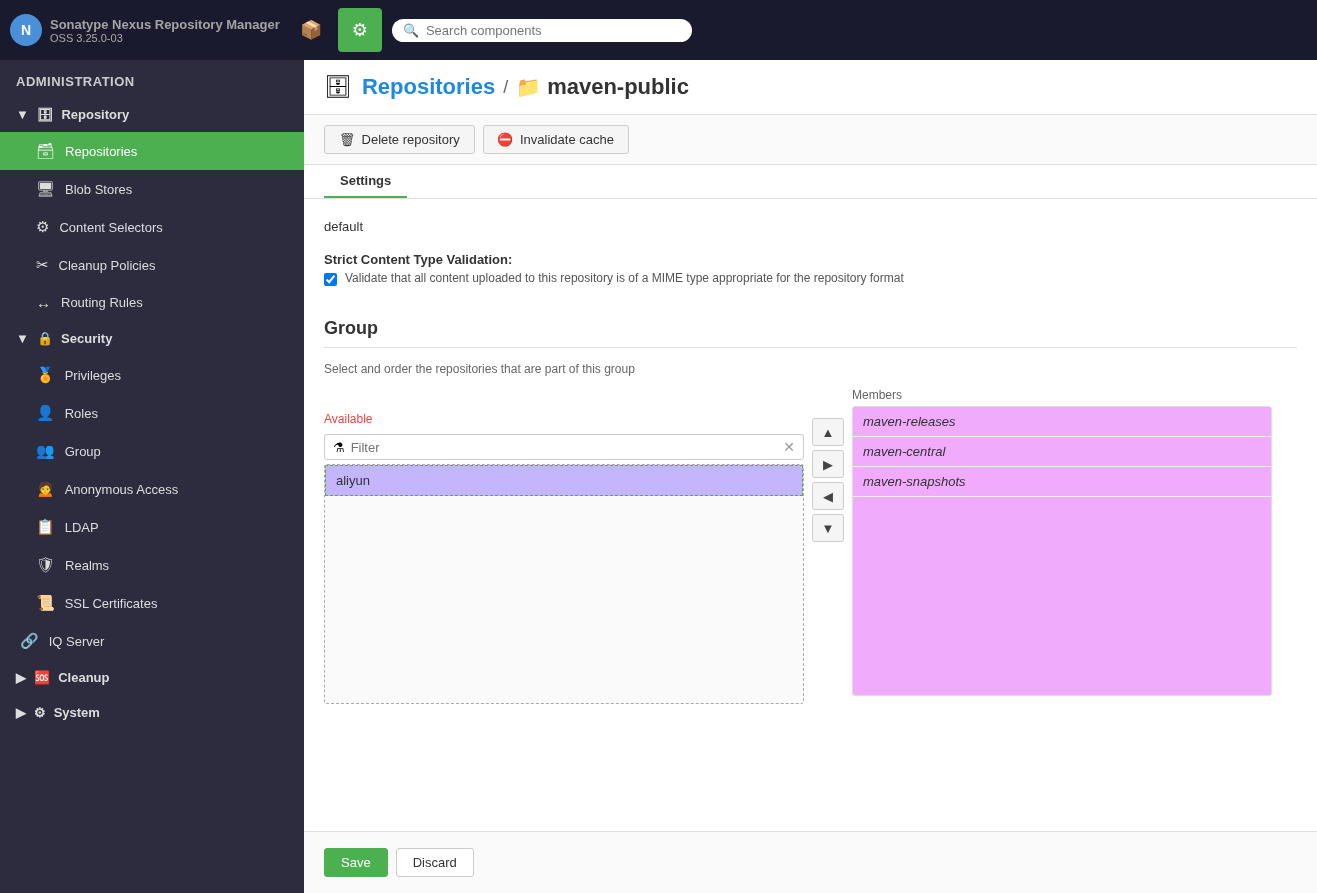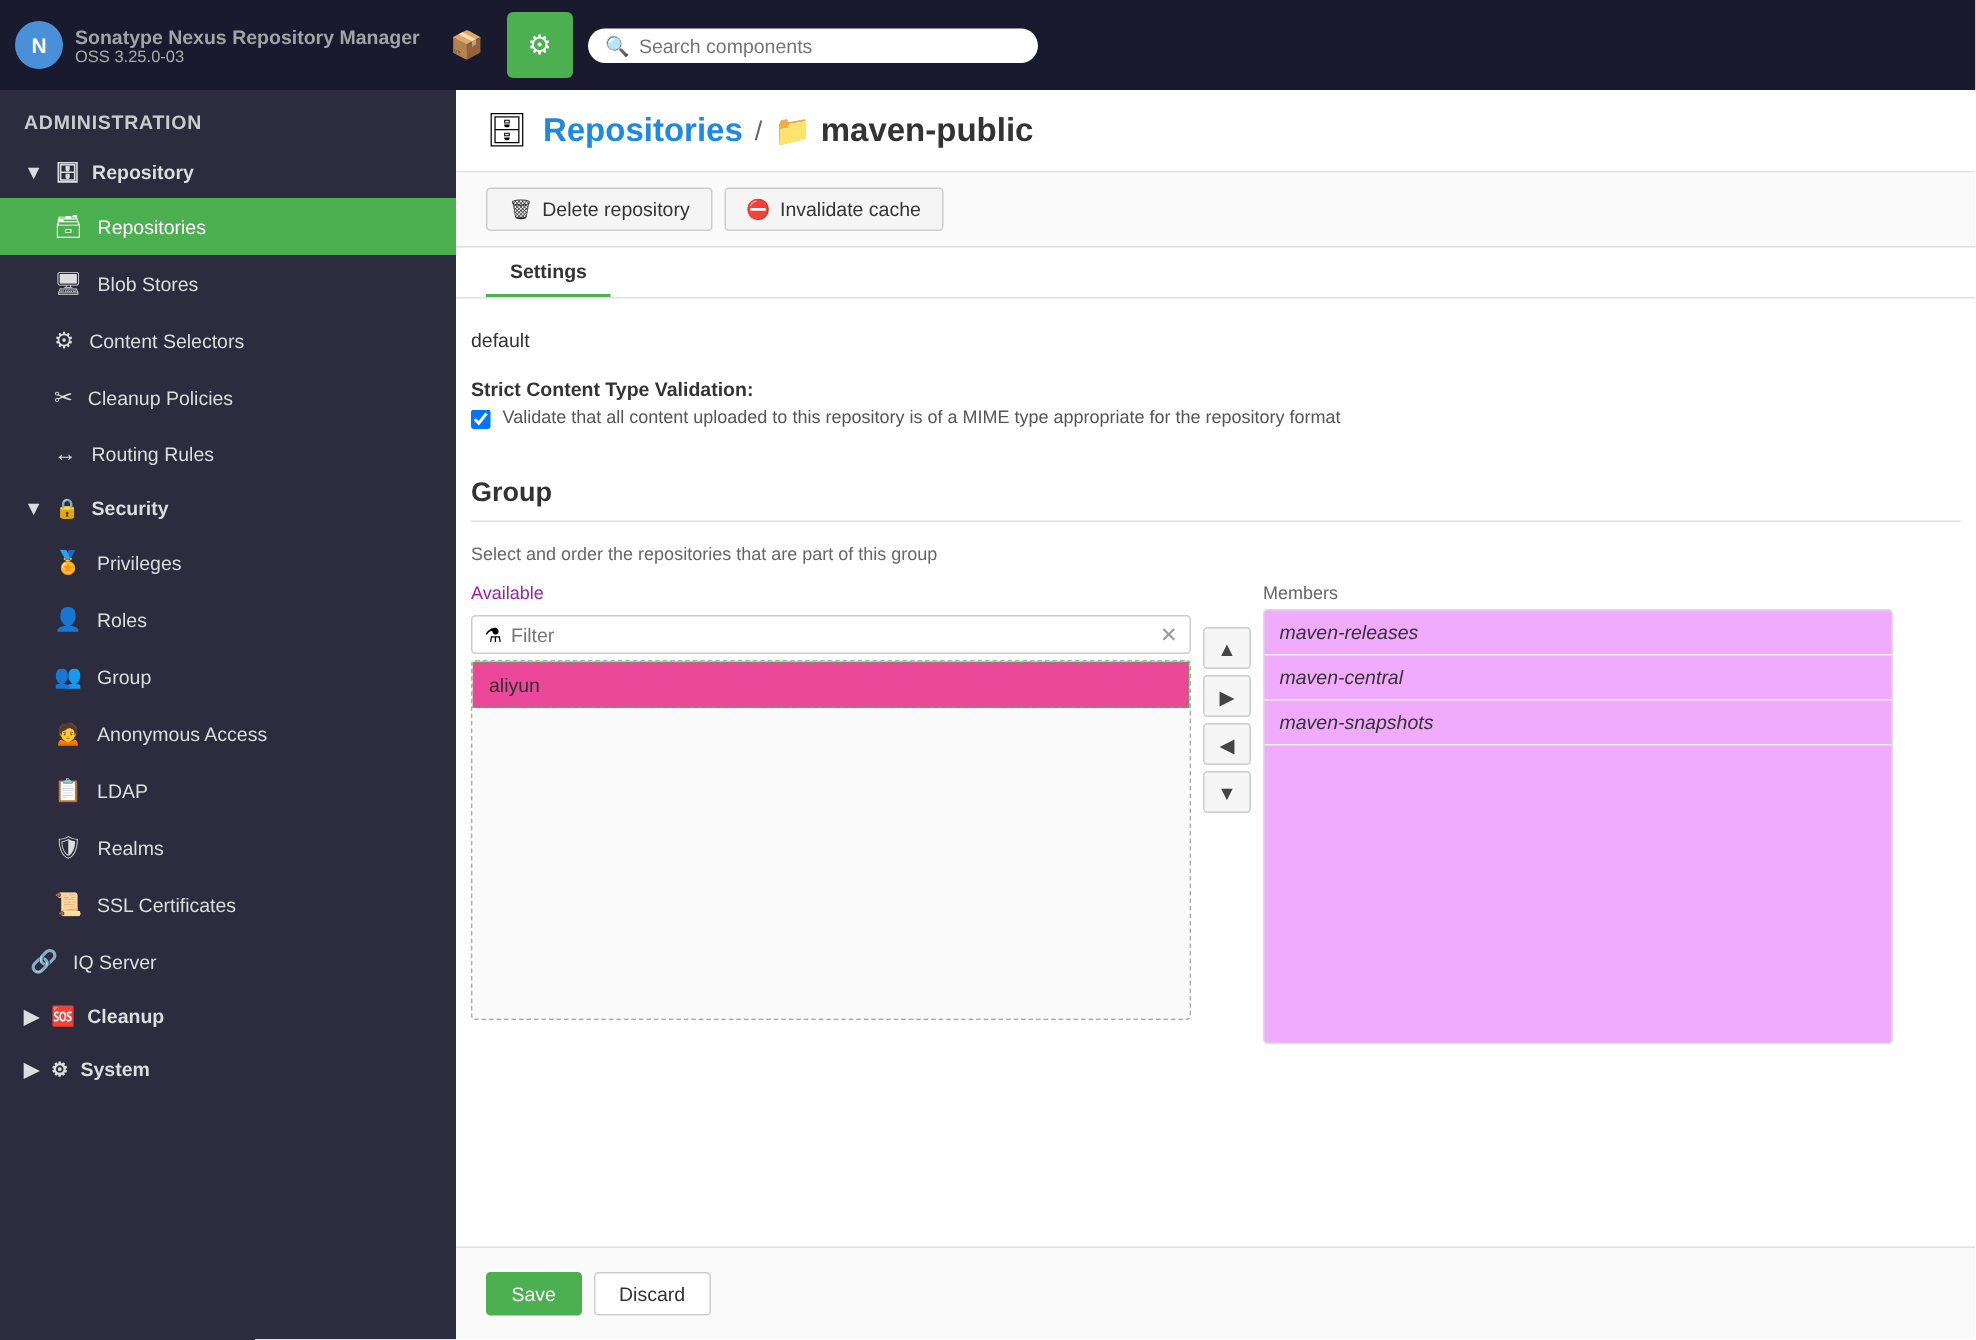--- a/index.html
+++ b/index.html
@@ -168,21 +168,21 @@
       font-size: 13px;
       color: #666;
     }
     .tab.active {
       border-bottom-color: #4caf50;
       color: #333;
       font-weight: bold;
     }
 
     .settings-panel {
-      padding: 16px 10px;
+      padding: 16px 20px;
       flex: 1;
     }
     .field-row {
       display: flex;
       flex-direction: column;
       margin-bottom: 14px;
     }
     .field-value {
       font-size: 13px;
       color: #333;
@@ -230,22 +230,23 @@
       align-items: flex-start;
       gap: 8px;
     }
     .transfer-panel {
       display: flex;
       flex-direction: column;
       gap: 4px;
     }
     .transfer-panel-label {
       font-size: 12px;
-      color: #a21caf;
+      color: #ef4444;
       margin-bottom: 4px;
+      margin-top: 24px;
     }
     .filter-row {
       display: flex;
       align-items: center;
       border: 1px solid #ccc;
       border-radius: 3px;
       background: #fff;
       padding: 4px 8px;
       gap: 6px;
       width: 480px;
@@ -264,21 +265,21 @@
       min-height: 240px;
       border-radius: 3px;
       overflow: auto;
     }
     .available-item {
       padding: 7px 10px;
       cursor: pointer;
       font-size: 13px;
       color: #333;
     }
-    .available-item.selected { background: #ec4899; border: 1px dashed #4caf50; }
+    .available-item.selected { background: #c4b5fd; border: 1px dashed #4caf50; }
 
     .transfer-buttons {
       display: flex;
       flex-direction: column;
       gap: 4px;
       margin-top: 30px;
     }
     .transfer-btn {
       width: 32px; height: 28px;
       border: 1px solid #ccc;

